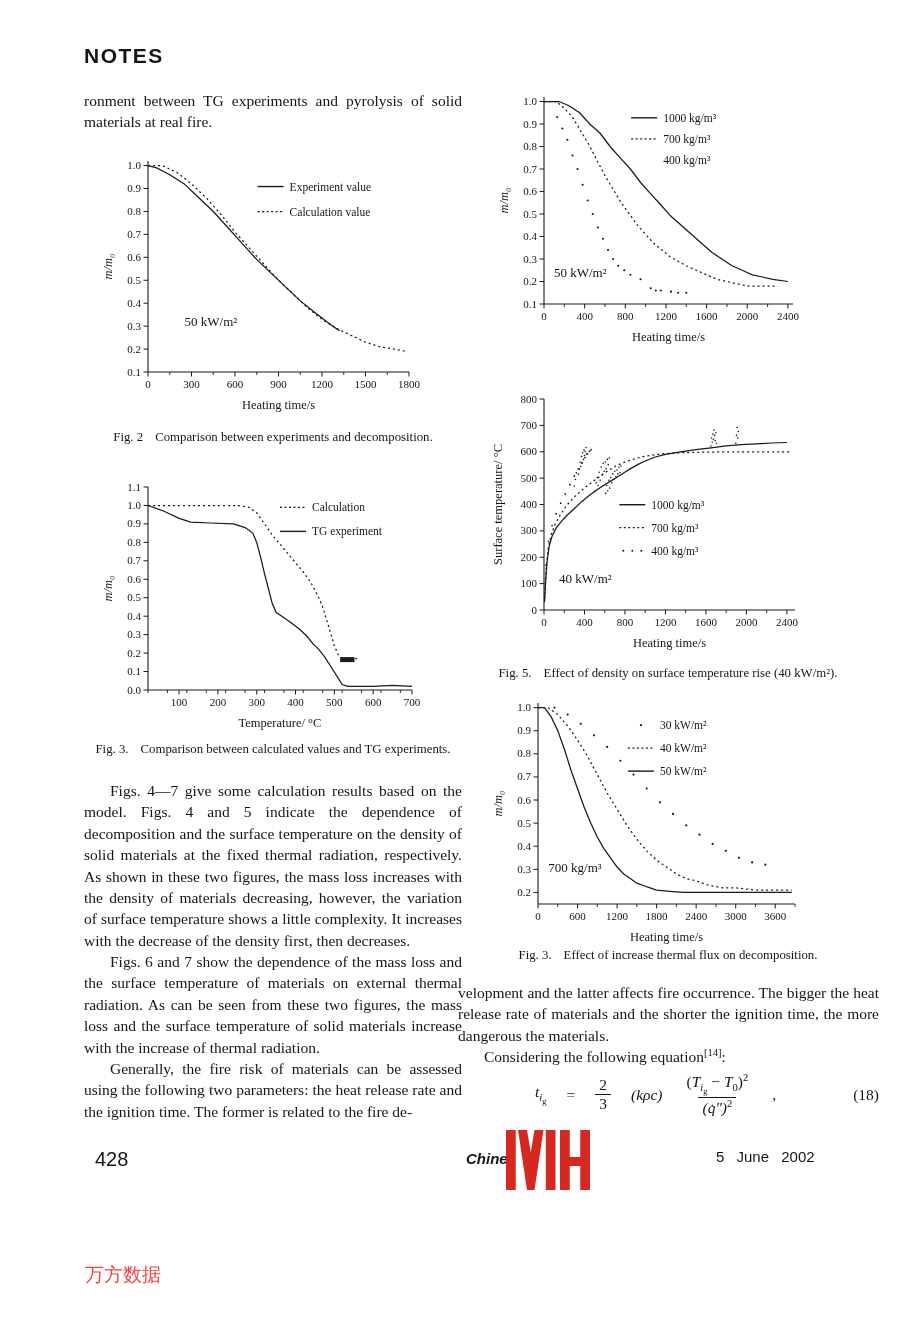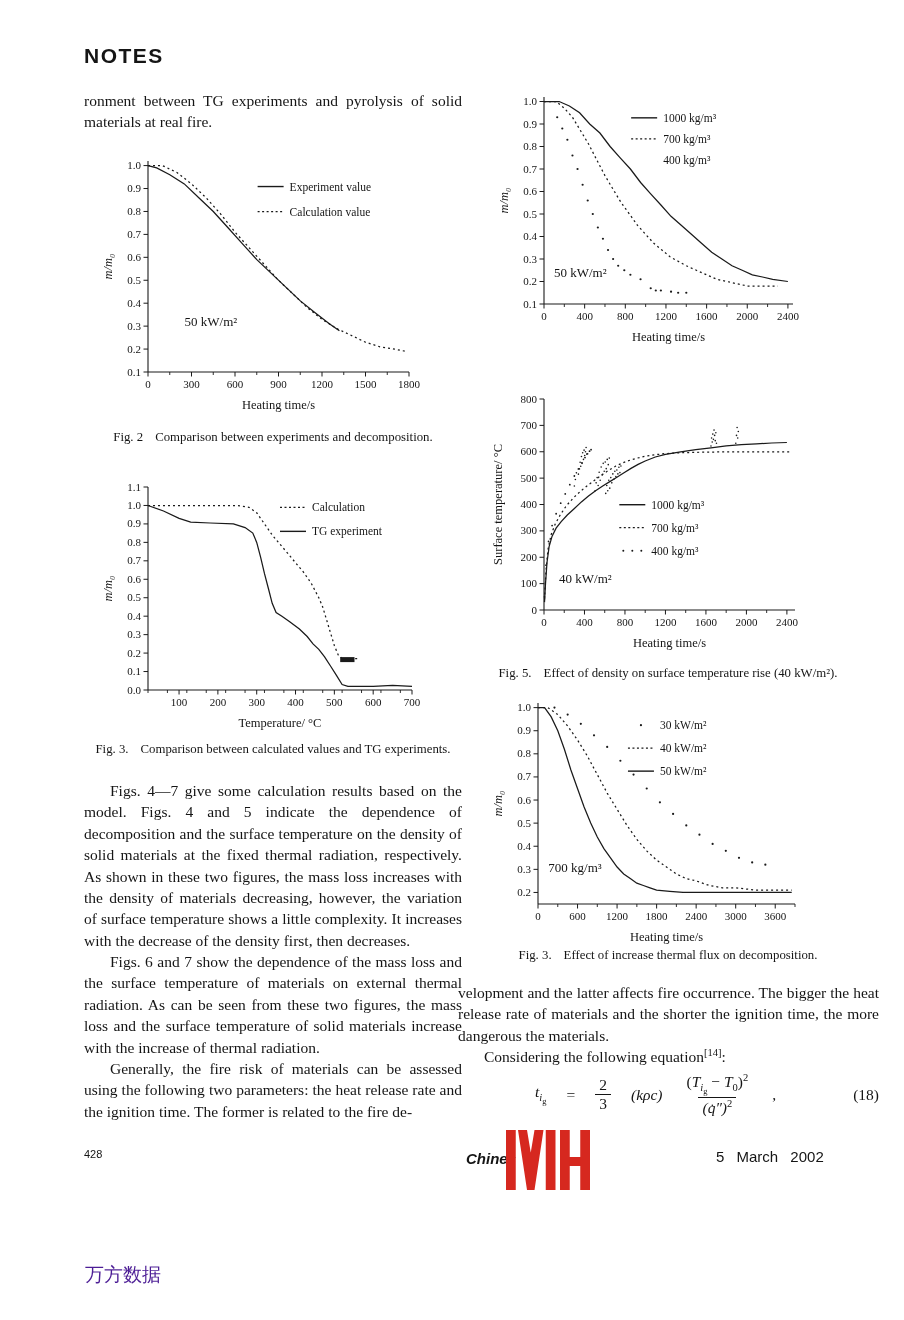--- a/index.html
+++ b/index.html
@@ -12,27 +12,27 @@
   .body-text p{margin:0;text-indent:26px;}
   .caption{font-size:12.8px;text-align:center;}
   .caption .cap-label{margin-right:12px;}
   svg text{font-family:"Liberation Serif",serif;fill:#151515;}
   .eq-wrap{display:flex;align-items:center;font-size:15.5px;}
   .eq-body{flex:1;display:flex;align-items:center;justify-content:center;gap:20px;}
   .frac{display:inline-flex;flex-direction:column;align-items:center;line-height:1.15;}
   .frac .den{border-top:1px solid #151515;padding:0 4px;}
   .frac .num{padding:0 4px;}
   sub{font-size:0.68em;} sup{font-size:0.68em;} sub sub{font-size:0.8em;}
-  .footer-pagenum{font-family:"Liberation Sans",sans-serif;font-size:11px;}
+  .footer-pagenum{font-family:"Liberation Sans",sans-serif;font-size:20px;margin-left:11px;}
   .journal-prefix{font-family:"Liberation Sans",sans-serif;font-style:italic;font-weight:bold;font-size:15px;}
   .journal-date{font-family:"Liberation Sans",sans-serif;font-size:15px;word-spacing:8px;}
   .logo-cn{font-family:"Liberation Sans",sans-serif;font-size:22px;color:#3a3a3a;letter-spacing:2px;line-height:1;}
   .logo-rule{height:3px;margin:3px 0 2px 0;}
   .logo-en{font-family:"Liberation Sans",sans-serif;font-size:19px;color:#8f8f8f;letter-spacing:7px;line-height:1;}
-  .watermark{font-family:"Liberation Sans",sans-serif;font-size:19px;color:#4c1d95;}
+  .watermark{font-family:"Liberation Sans",sans-serif;font-size:19px;color:#ef4444;}
 </style>
 </head>
 <body>
 
 <div class="page">
 
   <h1 class="notes abs" style="left:84px;top:44px;">NOTES</h1>
 
   <div class="body-text abs" style="left:84px;top:90px;width:378px;">ronment between TG experiments and pyrolysis of solid materials at real fire.</div>
 
@@ -488,17 +488,17 @@
         <rect x="0" y="0" width="13" height="80" fill="#d6281f"></rect>
         <rect x="53" y="0" width="13" height="80" fill="#d6281f"></rect>
         <rect x="72" y="0" width="13" height="80" fill="#d6281f"></rect>
         <rect x="99" y="0" width="13" height="80" fill="#d6281f"></rect>
         <rect x="72" y="36" width="40" height="12" fill="#d6281f"></rect>
         <polygon points="16,0 28,0 33,30 38,0 50,0 38,80 28,80" fill="#d6281f"></polygon>
       </g>
   </svg>
 
 
-  <span class="journal-date abs" style="left:716px;top:1148px;">5 March 2002</span>
+  <span class="journal-date abs" style="left:716px;top:1148px;">5 June 2002</span>
 
   <span class="watermark abs" style="left:85px;top:1262px;">万方数据</span>
 
 </div>
 
 </body></html>

